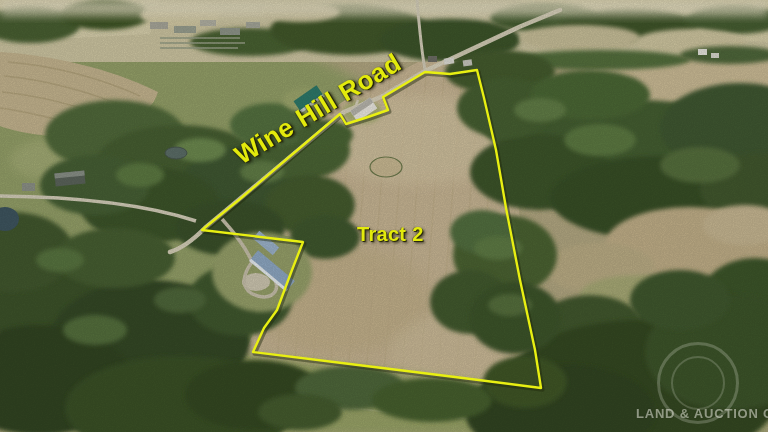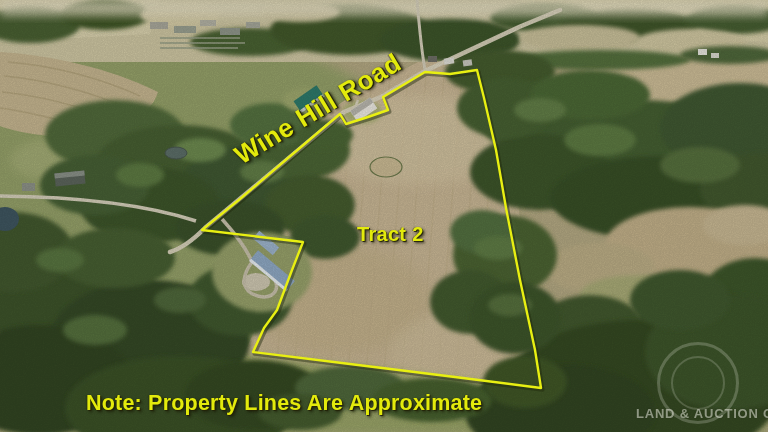--- a/index.html
+++ b/index.html
@@ -254,20 +254,19 @@
     <rect width="768" height="432" fill="#000" filter="url(#grain)" opacity=".14"></rect>
   </svg>
 
   <svg class="overlay" viewBox="0 0 768 432">
     <polygon class="bshadow" points="425,72 450,74 477,70 484,98 496,150 506,208 520,280 529,322 535,350 541,388 455,377 350,364 253,352 264,328 277,310 292,270 303,242 202,230 240,199 281,164 321,130 340,114 346,124 368,117 388,110 383,97"></polygon>
     <polygon class="bline" points="425,72 450,74 477,70 484,98 496,150 506,208 520,280 529,322 535,350 541,388 455,377 350,364 253,352 264,328 277,310 292,270 303,242 202,230 240,199 281,164 321,130 340,114 346,124 368,117 388,110 383,97"></polygon>
   </svg>
 
   <div class="lbl road-label">Wine Hill Road</div>
   <div class="lbl tract-label">Tract 2</div>
-  <div class="lbl note-label">Note: Property Lines Are Approximate</div>
 
   <div class="watermark">
     <div class="wm-ring"></div>
     <div class="wm-text">LAND &amp; AUCTION CO</div>
   </div>
 
 </div>
 
 </body></html>

